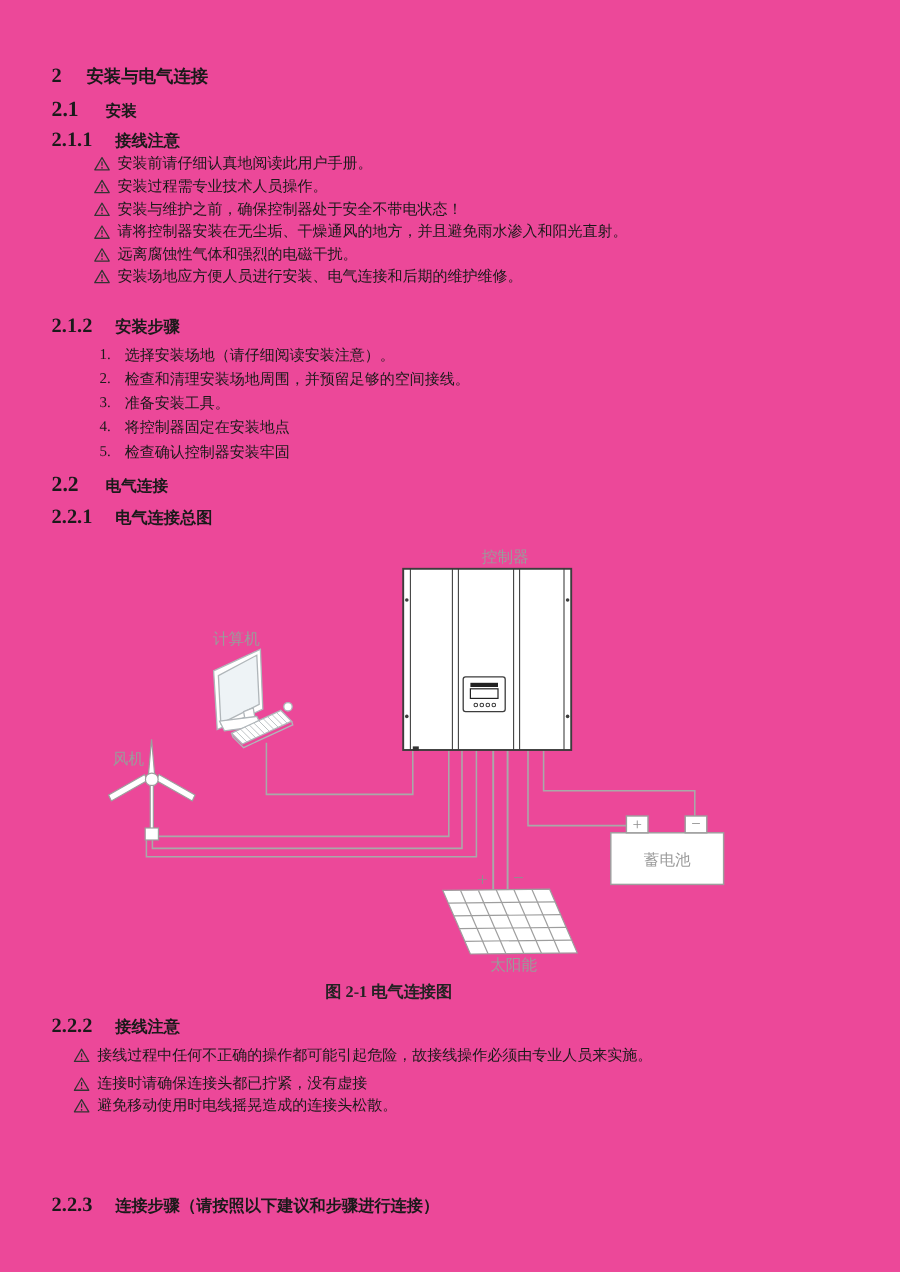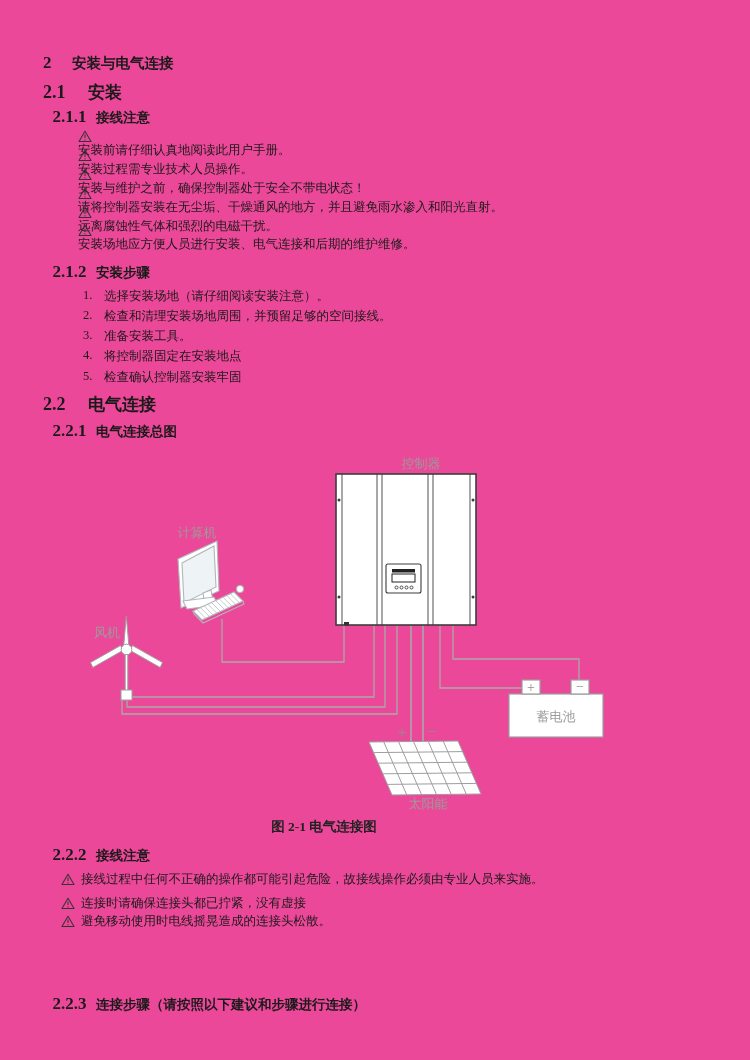--- a/index.html
+++ b/index.html
@@ -7,29 +7,29 @@
     position:relative;width:750px;height:1060px;background:#ec4899;overflow:hidden;
     font-family:"Liberation Serif","DejaVu Sans",serif;color:#1a1a1a;padding-left:33px;
   }
   .abs{position:absolute;}
   
   .hrow{position:absolute;left:43px;white-space:nowrap;font-weight:bold;}
   .hrow .num{display:inline-block;font-family:"Liberation Serif","DejaVu Serif",serif;vertical-align:baseline;}
   .h1 .num{width:29px;font-size:17px;}
   .h1 .ttl{font-size:14.5px;}
   .h2 .num{width:45px;font-size:18px;}
-  .h2 .ttl{font-size:17px;margin-top:40px;}
-  .h3 .num{width:53px;font-size:17px;text-align:center;}
+  .h2 .ttl{font-size:13px;margin-top:40px;}
+  .h3 .num{width:53px;font-size:17px;}
   .h3 .ttl{font-size:13.5px;}
   
   .wlist{position:absolute;}
   .wrow{display:flex;align-items:flex-start;}
   .wrow .tri{flex:0 0 auto;margin-right:6px;margin-top:1px;}
   .wrow .wt{font-size:12.5px;line-height:15px;white-space:nowrap;}
-  .wlist1 .wrow{height:18.9px;flex-direction:column;}
+  .wlist1 .wrow{height:18.9px;}
   
   .slist{position:absolute;left:83px;}
   .srow{display:flex;height:20px;}
   .srow .sn{flex:0 0 21px;font-size:12.5px;}
   .srow .st{font-size:12.5px;white-space:nowrap;}
   .caption{position:absolute;left:0;top:818px;width:648px;text-align:center;
            font-size:13.5px;color:#222;font-weight:bold;}
   svg{display:block;}
 </style>
 </head>

